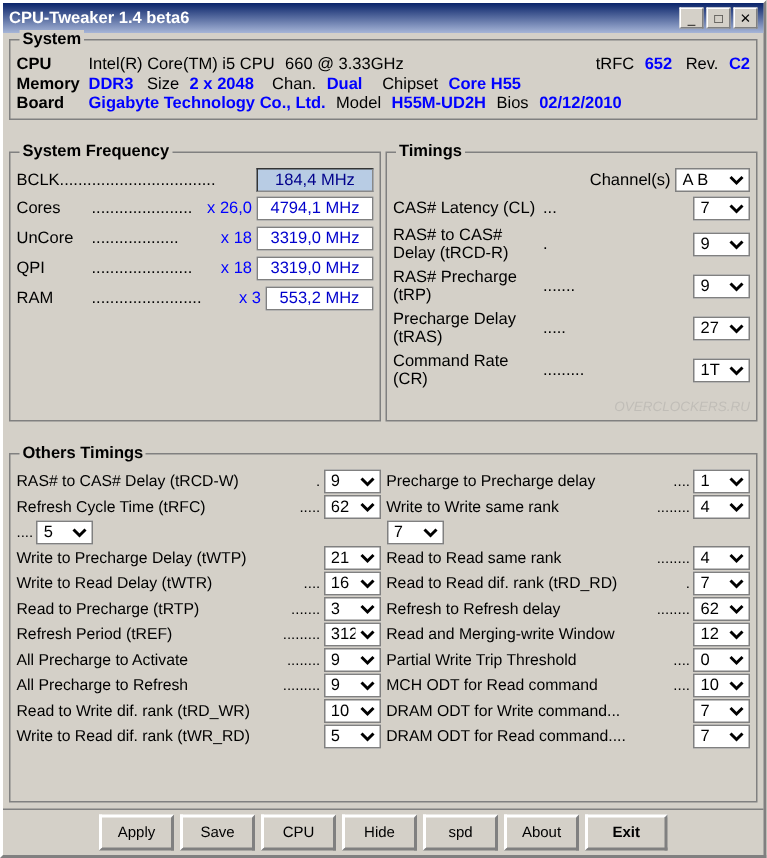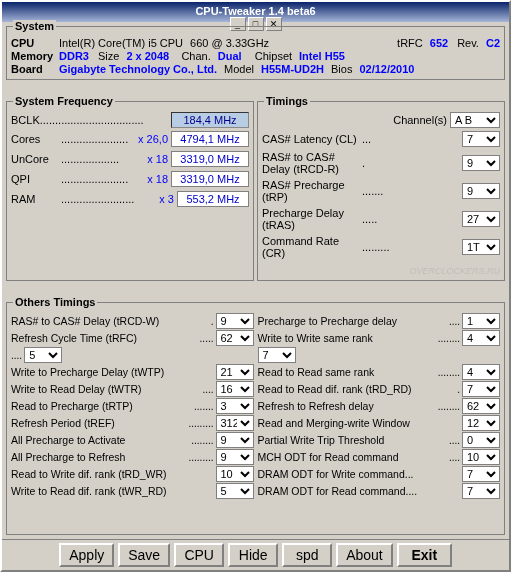--- a/index.html
+++ b/index.html
@@ -22,21 +22,20 @@
       flex-direction: column;
     }
     .title-bar {
       background: linear-gradient(to bottom, #0a246a, #a6b5d7);
       color: white;
       padding: 3px 4px;
       display: flex;
       justify-content: space-between;
       align-items: center;
       height: 20px;
-      flex-direction: column;
     }
     .title-bar-text {
       font-size: 11px;
       font-weight: bold;
       color: white;
     }
     .title-bar-controls {
       display: flex;
       gap: 2px;
     }
@@ -202,21 +201,21 @@
       align-items: center;
       justify-content: center;
     }
     .btn {
       height: 24px;
       min-width: 50px;
       background: #d4d0c8;
       border: 2px solid #fff;
       border-right-color: #808080;
       border-bottom-color: #808080;
-      font-size: 14px;
+      font-size: 10px;
       cursor: pointer;
       display: flex;
       align-items: center;
       justify-content: center;
       padding: 0 8px;
     }
     .btn-exit {
       min-width: 55px;
       background: #d4d0c8;
     }
@@ -263,21 +262,21 @@
         </div>
 
         <div class="sys-row">
           <span class="sys-label">Memory</span>
           <span style="color:blue; font-weight:bold; min-width:32px;">DDR3</span>
           <span style="margin-left:4px;">Size</span>
           <span style="margin-left:4px; color:blue; font-weight:bold; min-width:48px;">2 x 2048</span>
           <span style="margin-left:4px;">Chan.</span>
           <span style="margin-left:4px; color:blue; font-weight:bold; min-width:30px;">Dual</span>
           <span style="margin-left:4px;">Chipset</span>
-          <span style="margin-left:4px; color:blue; font-weight:bold;">Intel H55</span>
+          <span style="margin-left:4px; color:blue; font-weight:bold;">Core H55</span>
         </div>
 
         <div class="sys-row">
           <span class="sys-label">Board</span>
           <span style="color:blue; font-weight:bold; min-width:130px;">Gigabyte Technology Co., Ltd.</span>
           <span style="margin-left:4px;">Model</span>
           <span style="margin-left:4px; color:blue; font-weight:bold; min-width:55px;">H55M-UD2H</span>
           <span style="margin-left:4px;">Bios</span>
           <span style="margin-left:4px; color:blue; font-weight:bold;">02/12/2010</span>
         </div>

